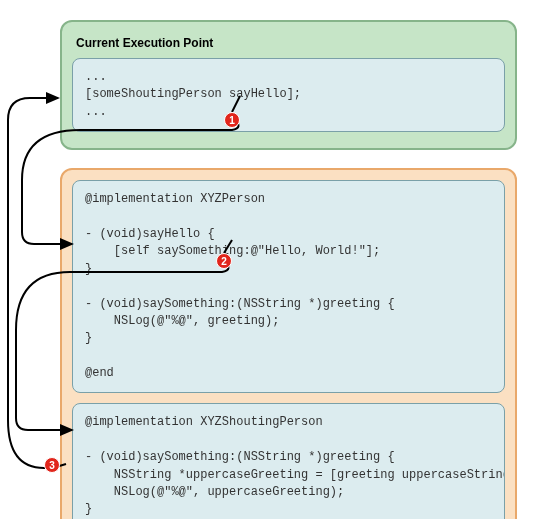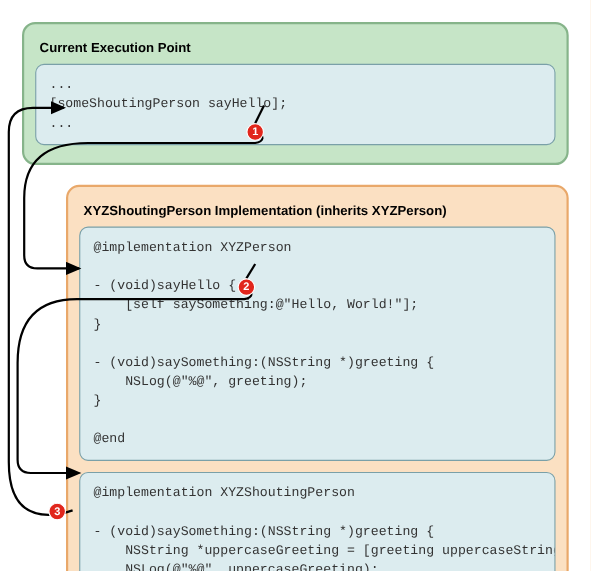--- a/index.html
+++ b/index.html
@@ -10,20 +10,21 @@
     font-size: 13px;
     background: #fff;
     width: 537px;
     position: relative;
   }
   .outer-green {
     border: 2px solid #86b48a;
     border-radius: 12px;
     background: #c6e5c7;
     padding: 10px 10px 16px 10px;
+    margin-left: 40px;
     margin-bottom: 18px;
     position: relative;
   }
   .outer-orange {
     border: 2px solid #e9a86a;
     border-radius: 12px;
     background: #fbe0c2;
     padding: 10px 10px 16px 10px;
     margin-left: 40px;
     position: relative;
@@ -75,21 +76,20 @@
 <body>
 
 <div class="outer-green">
   <div class="box-title">Current Execution Point</div>
   <div class="code-box">...
 [someShoutingPerson sayHello];
 ...</div>
 </div>
 
 <div class="outer-orange">
-  <div class="box-title">XYZShoutingPerson Implementation (inherits XYZPerson)</div>
   <div class="code-box">@implementation XYZPerson
 
 - (void)sayHello {
     [self saySomething:@"Hello, World!"];
 }
 
 - (void)saySomething:(NSString *)greeting {
     NSLog(@"%@", greeting);
 }
 

